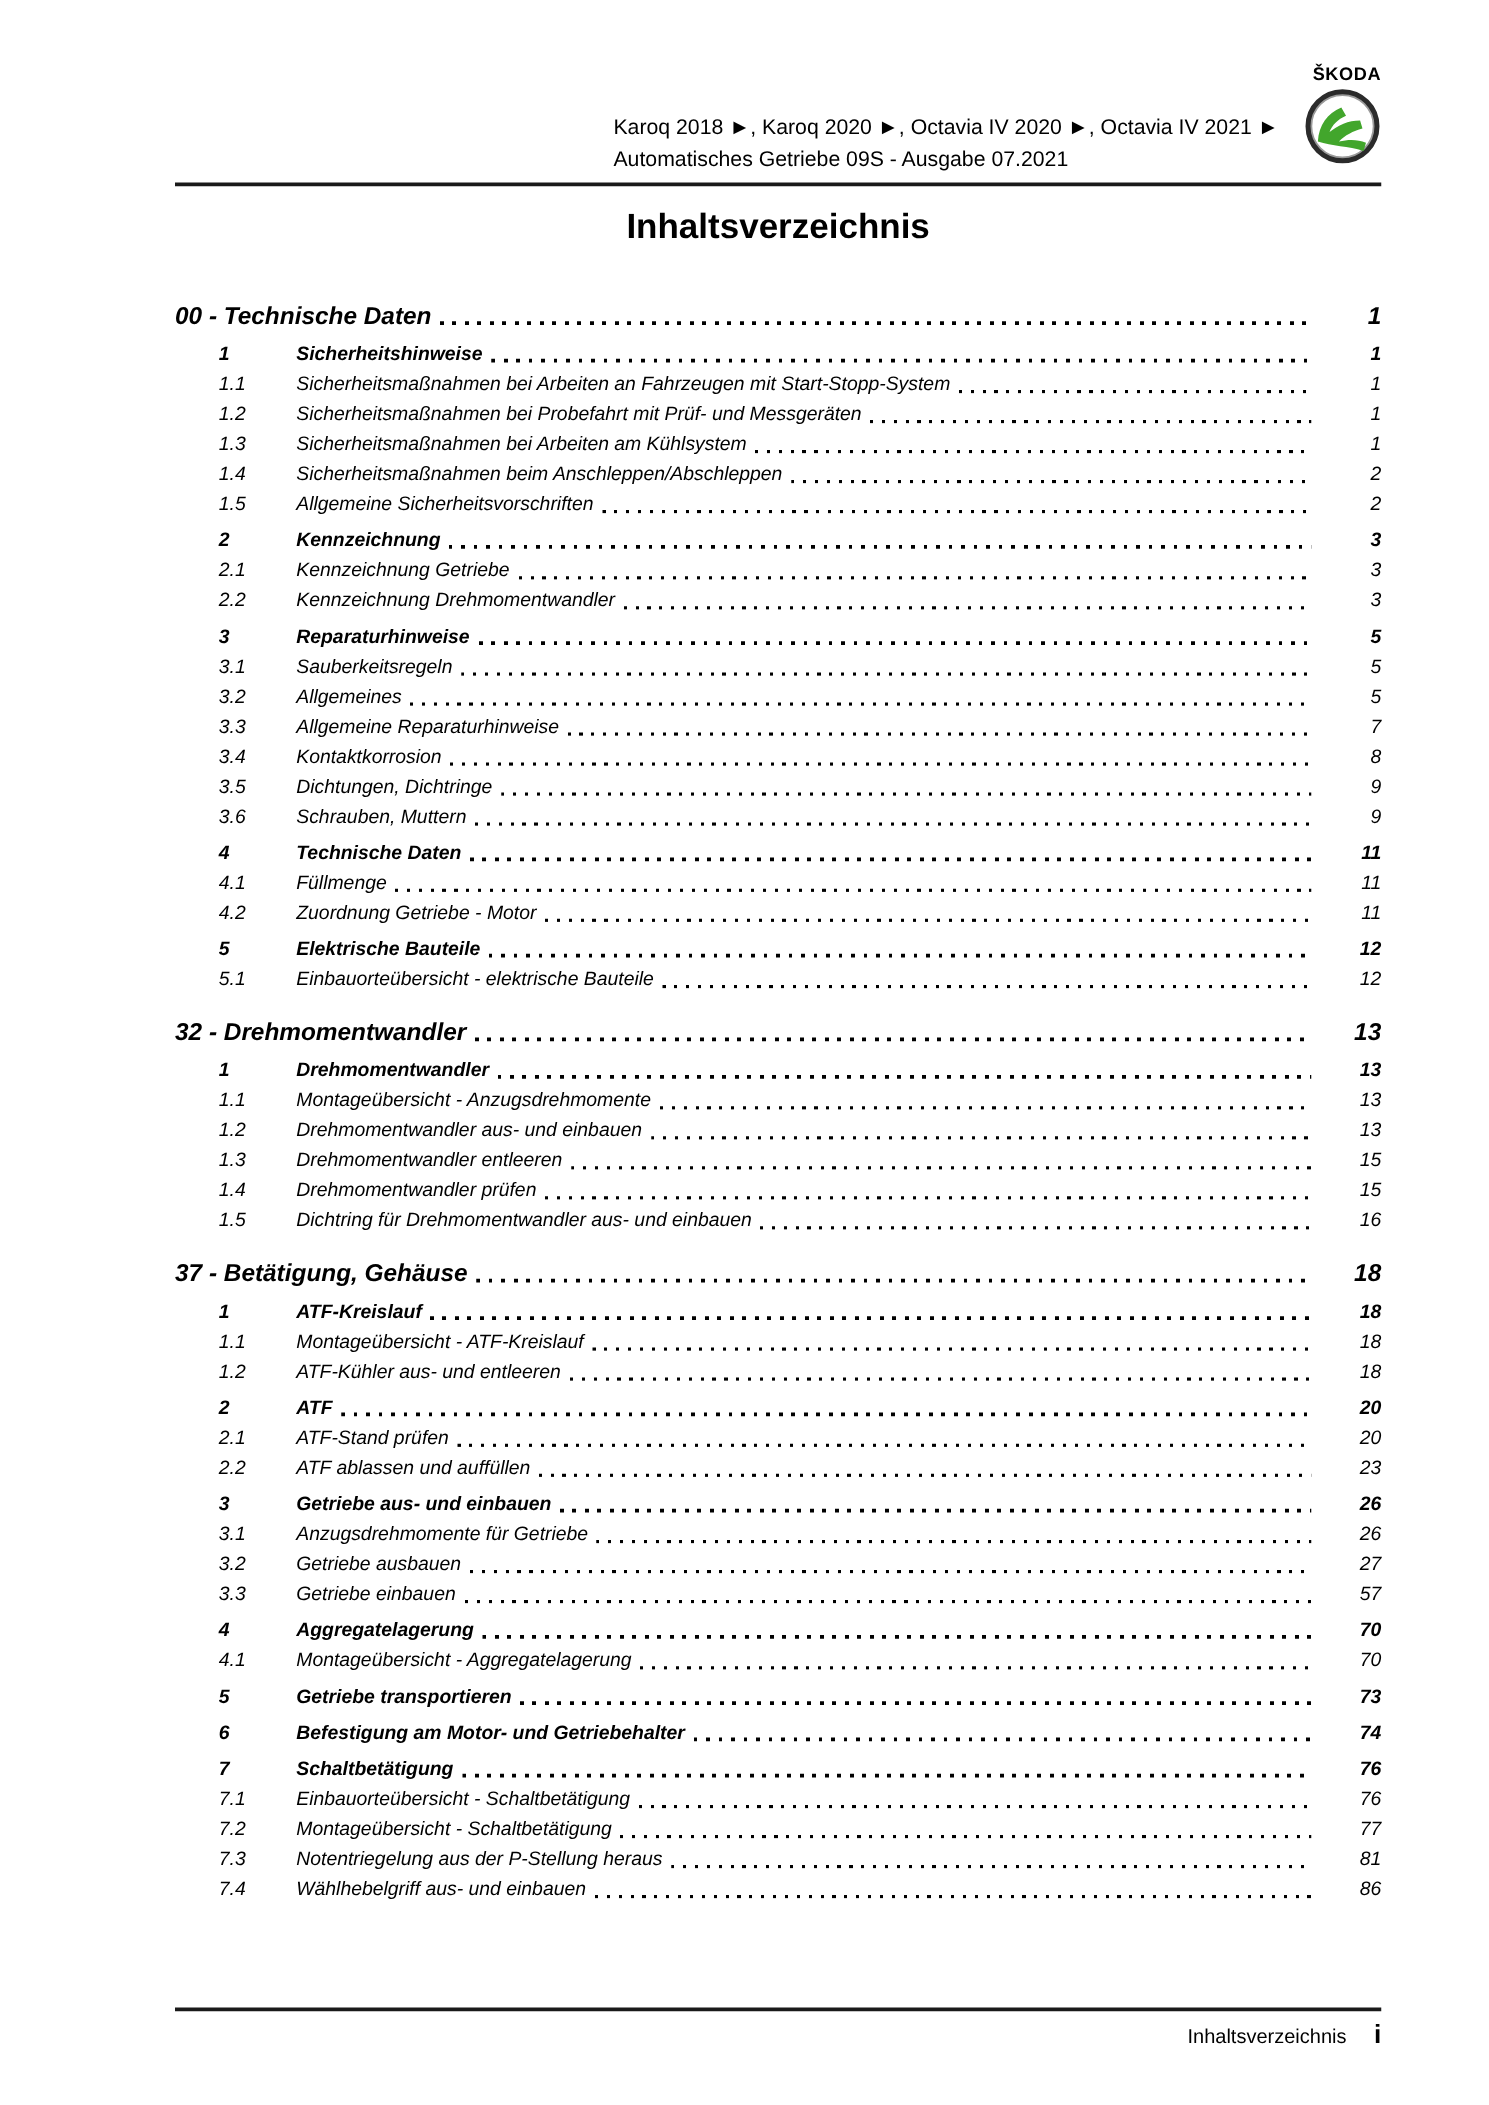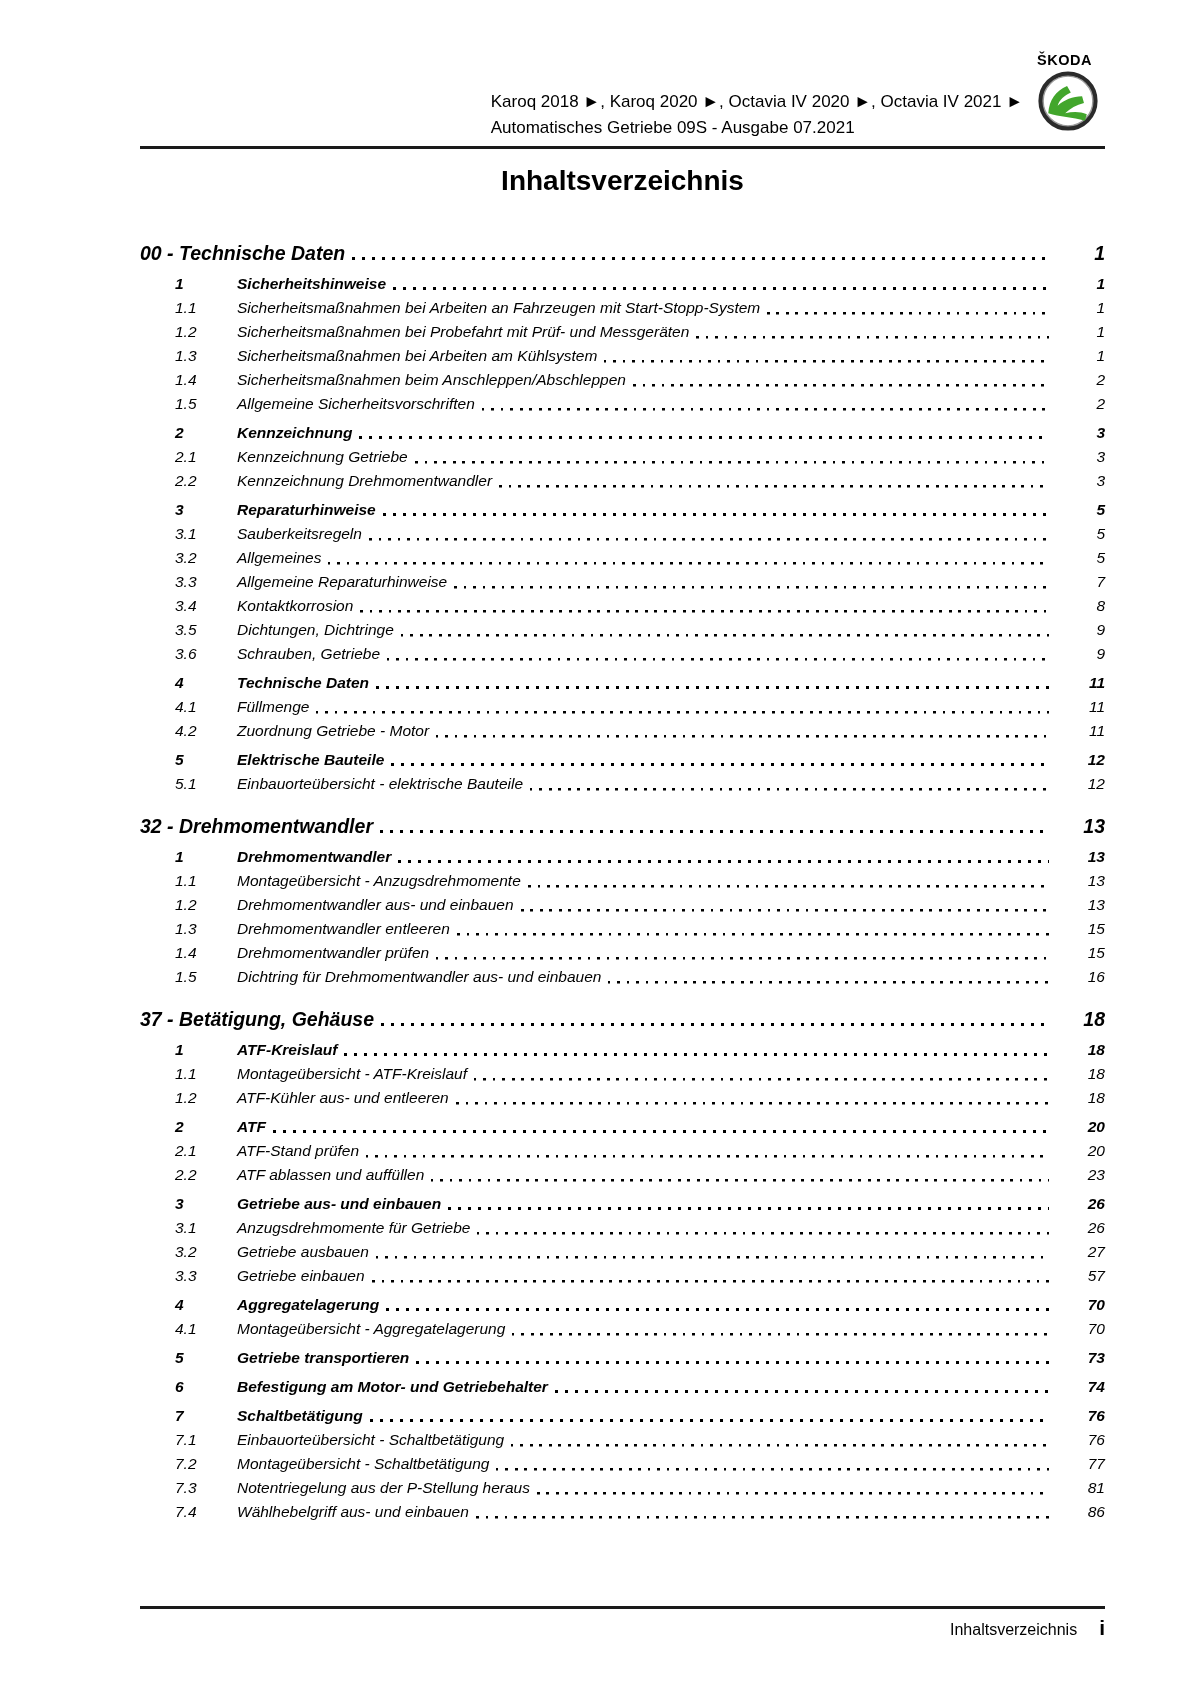--- a/index.html
+++ b/index.html
@@ -17,21 +17,21 @@
   }
 
   
   .header { position: relative; min-height: 96px; }
   .header-text {
     position: absolute; right: 82px; bottom: 6px;
     text-align: left; font-size: 17px; line-height: 1.5;
   }
   .logo {
     position: absolute; right: 0; top: 2px;
-    width: 68px; text-align: left;
+    width: 68px; text-align: right;
   }
   .skoda-word {
     font-weight: bold; font-size: 14.5px; letter-spacing: 0.5px;
     margin-bottom: 2px;
   }
   .rule { height: 3px; background: #1a1a1a; }
 
   
   .doc-title {
     font-size: 28px; font-weight: bold; text-align: center;
@@ -190,21 +190,21 @@
           <span class="pnum">8</span>
         </div>
         <div class="row entry">
           <span class="num">3.5</span>
           <span class="etitle">Dichtungen, Dichtringe</span>
           <div class="dots"></div>
           <span class="pnum">9</span>
         </div>
         <div class="row entry">
           <span class="num">3.6</span>
-          <span class="etitle">Schrauben, Getriebe</span>
+          <span class="etitle">Schrauben, Muttern</span>
           <div class="dots"></div>
           <span class="pnum">9</span>
         </div>
         <div class="row entry main">
           <span class="num">4</span>
           <span class="etitle">Technische Daten</span>
           <div class="dots"></div>
           <span class="pnum">11</span>
         </div>
         <div class="row entry">

